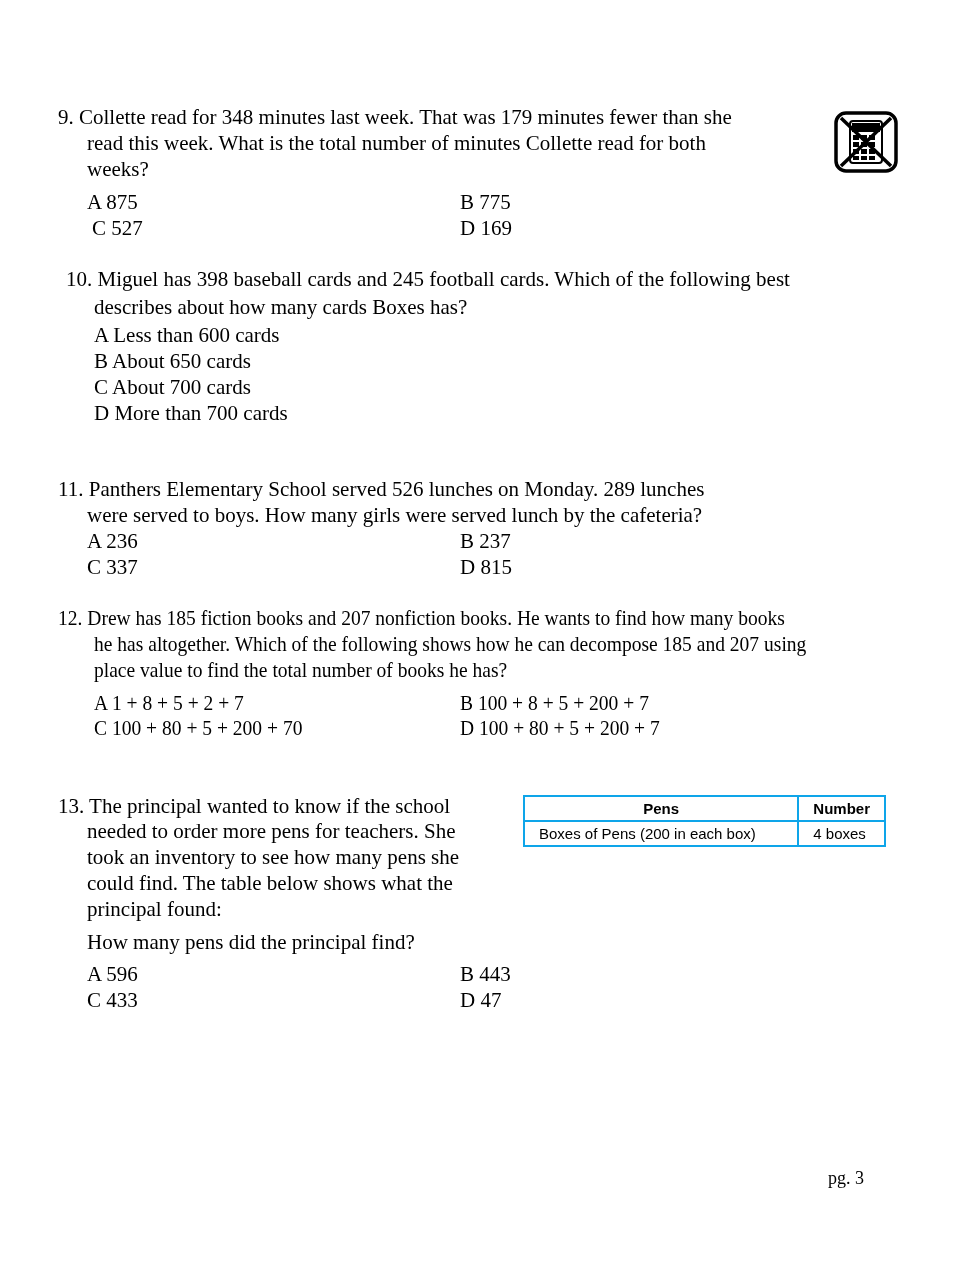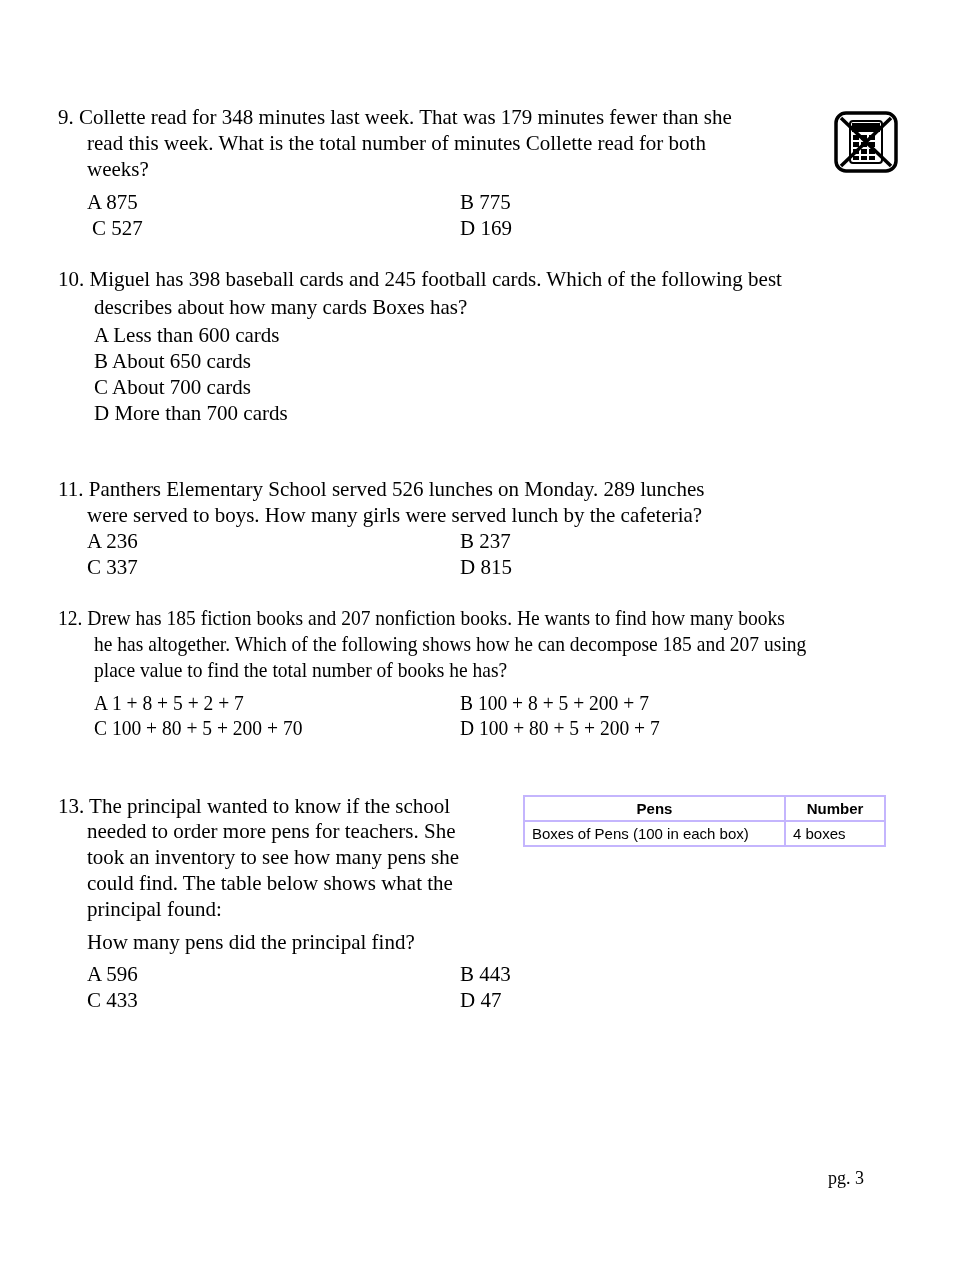--- a/index.html
+++ b/index.html
@@ -2,21 +2,21 @@
 <html><head>
   <meta charset="utf-8">
   <style>
     html, body { margin: 0; padding: 0; background: #ffffff; }
     body { width: 979px; height: 1266px; position: relative; overflow: hidden;
            font-family: "Liberation Serif", serif; color: #000; font-size: 21px; }
     .abs { position: absolute; white-space: nowrap; line-height: 26px; }
     .q12 { transform-origin: left top; transform: scaleX(0.93); }
     table.pens { position: absolute; left: 523px; top: 795px; width: 363px; border-collapse: collapse;
                  font-family: "Liberation Sans", sans-serif; font-size: 15px; }
-    table.pens td, table.pens th { border: 2px solid #c4b5fd; padding: 1px 7px; height: 21px; line-height: 20px; }
+    table.pens td, table.pens th { border: 2px solid #0ea5e9; padding: 1px 14px; height: 21px; line-height: 20px; }
     table.pens th { font-weight: bold; text-align: center; }
     table.pens td.num { text-align: left; margin-top: 31px; }
     .calc { position: absolute; left: 834px; top: 111px; width: 64px; height: 62px; }
     .pg { position: absolute; left: 828px; top: 1168px; font-size: 18px; }
   </style>
 </head>
 <body>
 
 <div>
   <div class="abs" style="left:58px;top:104px">9.  Collette read for 348 minutes last week.  That was 179 minutes fewer than she</div>
@@ -43,21 +43,21 @@
       <rect x="19" y="45" width="6" height="4"></rect>
         <rect x="27" y="45" width="6" height="4"></rect>
         <rect x="35" y="45" width="6" height="4"></rect>
     </g>
     <line x1="7" y1="7" x2="57" y2="55" stroke="#000" stroke-width="3.5"></line>
     <line x1="57" y1="7" x2="7" y2="55" stroke="#000" stroke-width="3.5"></line>
   </svg>
 </div>
 
 <div>
-  <div class="abs" style="left:58px;top:266px">10.  Miguel has 398 baseball cards and 245 football cards.  Which of the following best</div>
+  <div class="abs" style="left:66px;top:266px">10.  Miguel has 398 baseball cards and 245 football cards.  Which of the following best</div>
   <div class="abs" style="left:94px;top:294px">describes about how many cards Boxes has?</div>
   <div class="abs" style="left:94px;top:322px">A   Less than 600 cards</div>
   <div class="abs" style="left:94px;top:348px">B   About 650 cards</div>
   <div class="abs" style="left:94px;top:374px">C   About 700 cards</div>
   <div class="abs" style="left:94px;top:400px">D   More than 700 cards</div>
 </div>
 
 <div>
   <div class="abs" style="left:58px;top:476px">11.  Panthers Elementary School served 526 lunches on Monday.  289 lunches</div>
   <div class="abs" style="left:87px;top:502px">were served to boys.  How many girls were served lunch by the cafeteria?</div>
@@ -89,20 +89,20 @@
   <div class="abs" style="left:87px;top:987px">C  433</div>
   <div class="abs" style="left:460px;top:987px">D  47</div>
 
   <table class="pens">
     <tbody>
         <tr>
       <th style="width:245px">Pens</th>
       <th>Number</th>
     </tr>
     <tr>
-      <td>Boxes of Pens (100 in each box)</td>
+      <td>Boxes of Pens (200 in each box)</td>
       <td class="num">4 boxes</td>
     </tr>
   </tbody>
     </table>
 </div>
 
 <div class="pg">pg. 3</div>
 
 </body></html>

